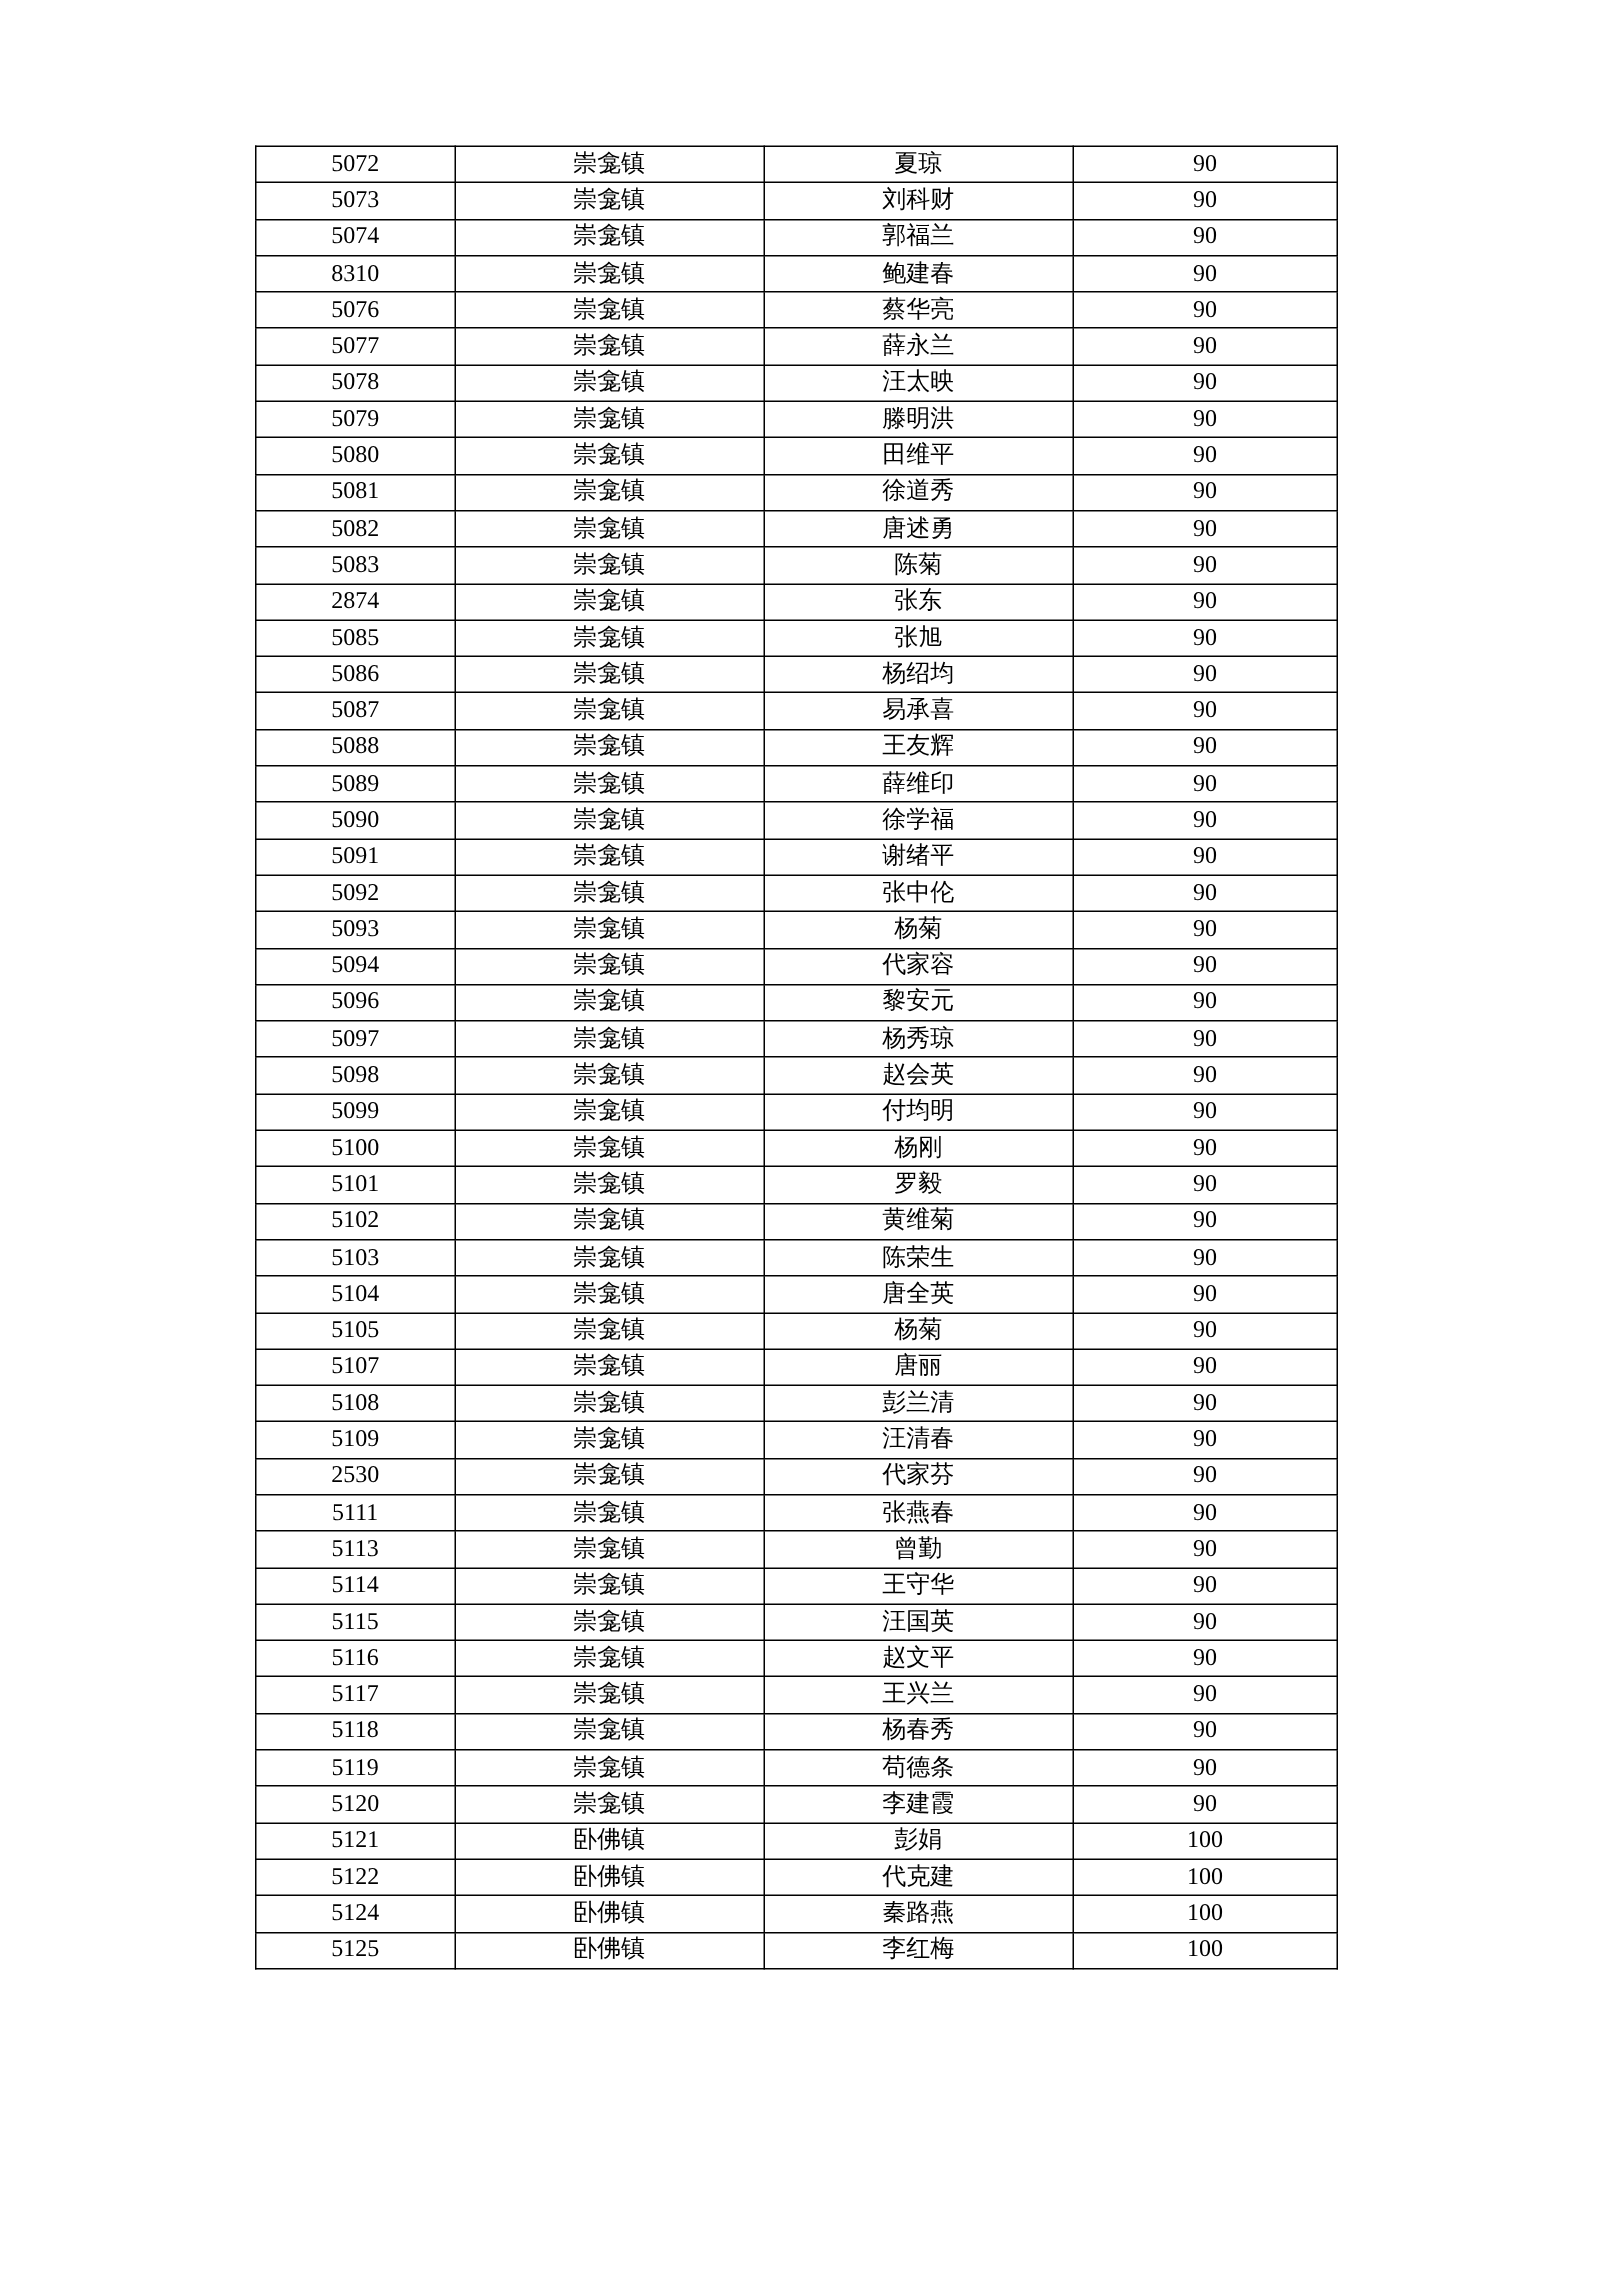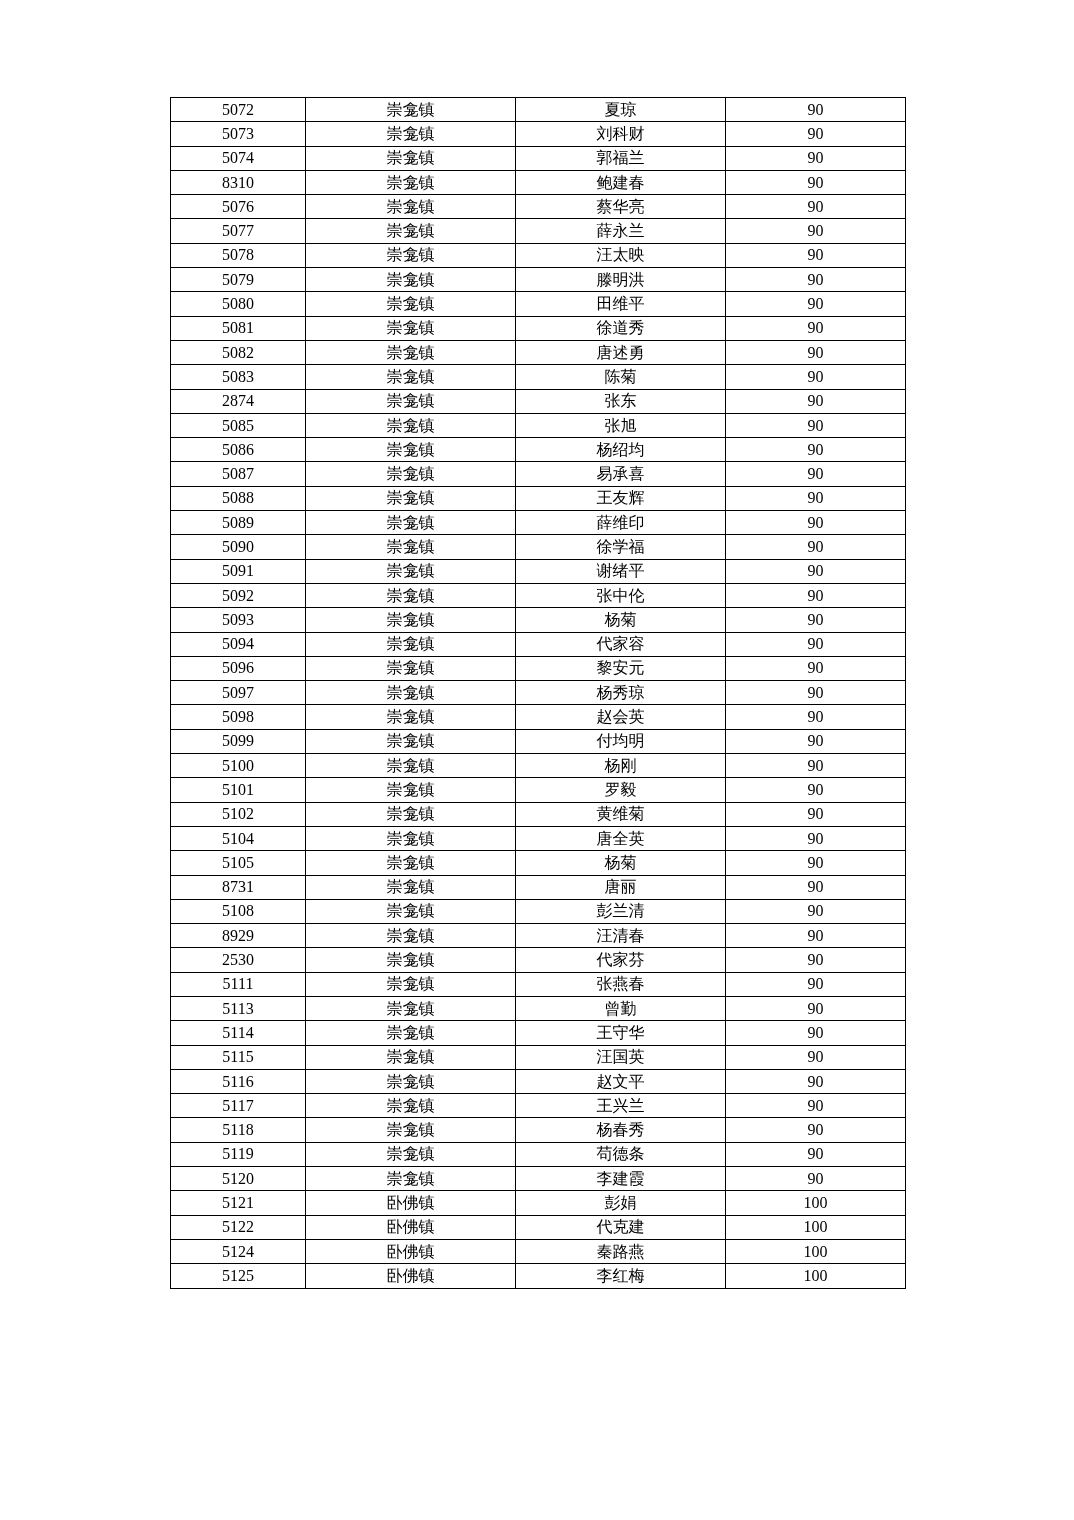--- a/index.html
+++ b/index.html
@@ -8,21 +8,21 @@
     background: #ffffff;
   }
   body {
     width: 1074px;
     height: 1520px;
     font-family: "Liberation Serif", "DejaVu Serif", serif;
     color: #000000;
   }
   .page {
     position: relative;
-    width: 1074px;
+    width: 892px;
     height: 1520px;
     background: #ffffff;
     overflow: hidden;
   }
   table.roster {
     position: absolute;
     left: 170px;
     top: 97px;
     border-collapse: collapse;
     table-layout: fixed;
@@ -229,45 +229,51 @@
           <td>罗毅</td>
           <td>90</td>
         </tr>
         <tr>
           <td>5102</td>
           <td>崇龛镇</td>
           <td>黄维菊</td>
           <td>90</td>
         </tr>
         <tr>
+          <td>5103</td>
+          <td>崇龛镇</td>
+          <td>陈荣生</td>
+          <td>90</td>
+        </tr>
+        <tr>
           <td>5104</td>
           <td>崇龛镇</td>
           <td>唐全英</td>
           <td>90</td>
         </tr>
         <tr>
           <td>5105</td>
           <td>崇龛镇</td>
           <td>杨菊</td>
           <td>90</td>
         </tr>
         <tr>
-          <td>8731</td>
+          <td>5107</td>
           <td>崇龛镇</td>
           <td>唐丽</td>
           <td>90</td>
         </tr>
         <tr>
           <td>5108</td>
           <td>崇龛镇</td>
           <td>彭兰清</td>
           <td>90</td>
         </tr>
         <tr>
-          <td>8929</td>
+          <td>5109</td>
           <td>崇龛镇</td>
           <td>汪清春</td>
           <td>90</td>
         </tr>
         <tr>
           <td>2530</td>
           <td>崇龛镇</td>
           <td>代家芬</td>
           <td>90</td>
         </tr>

